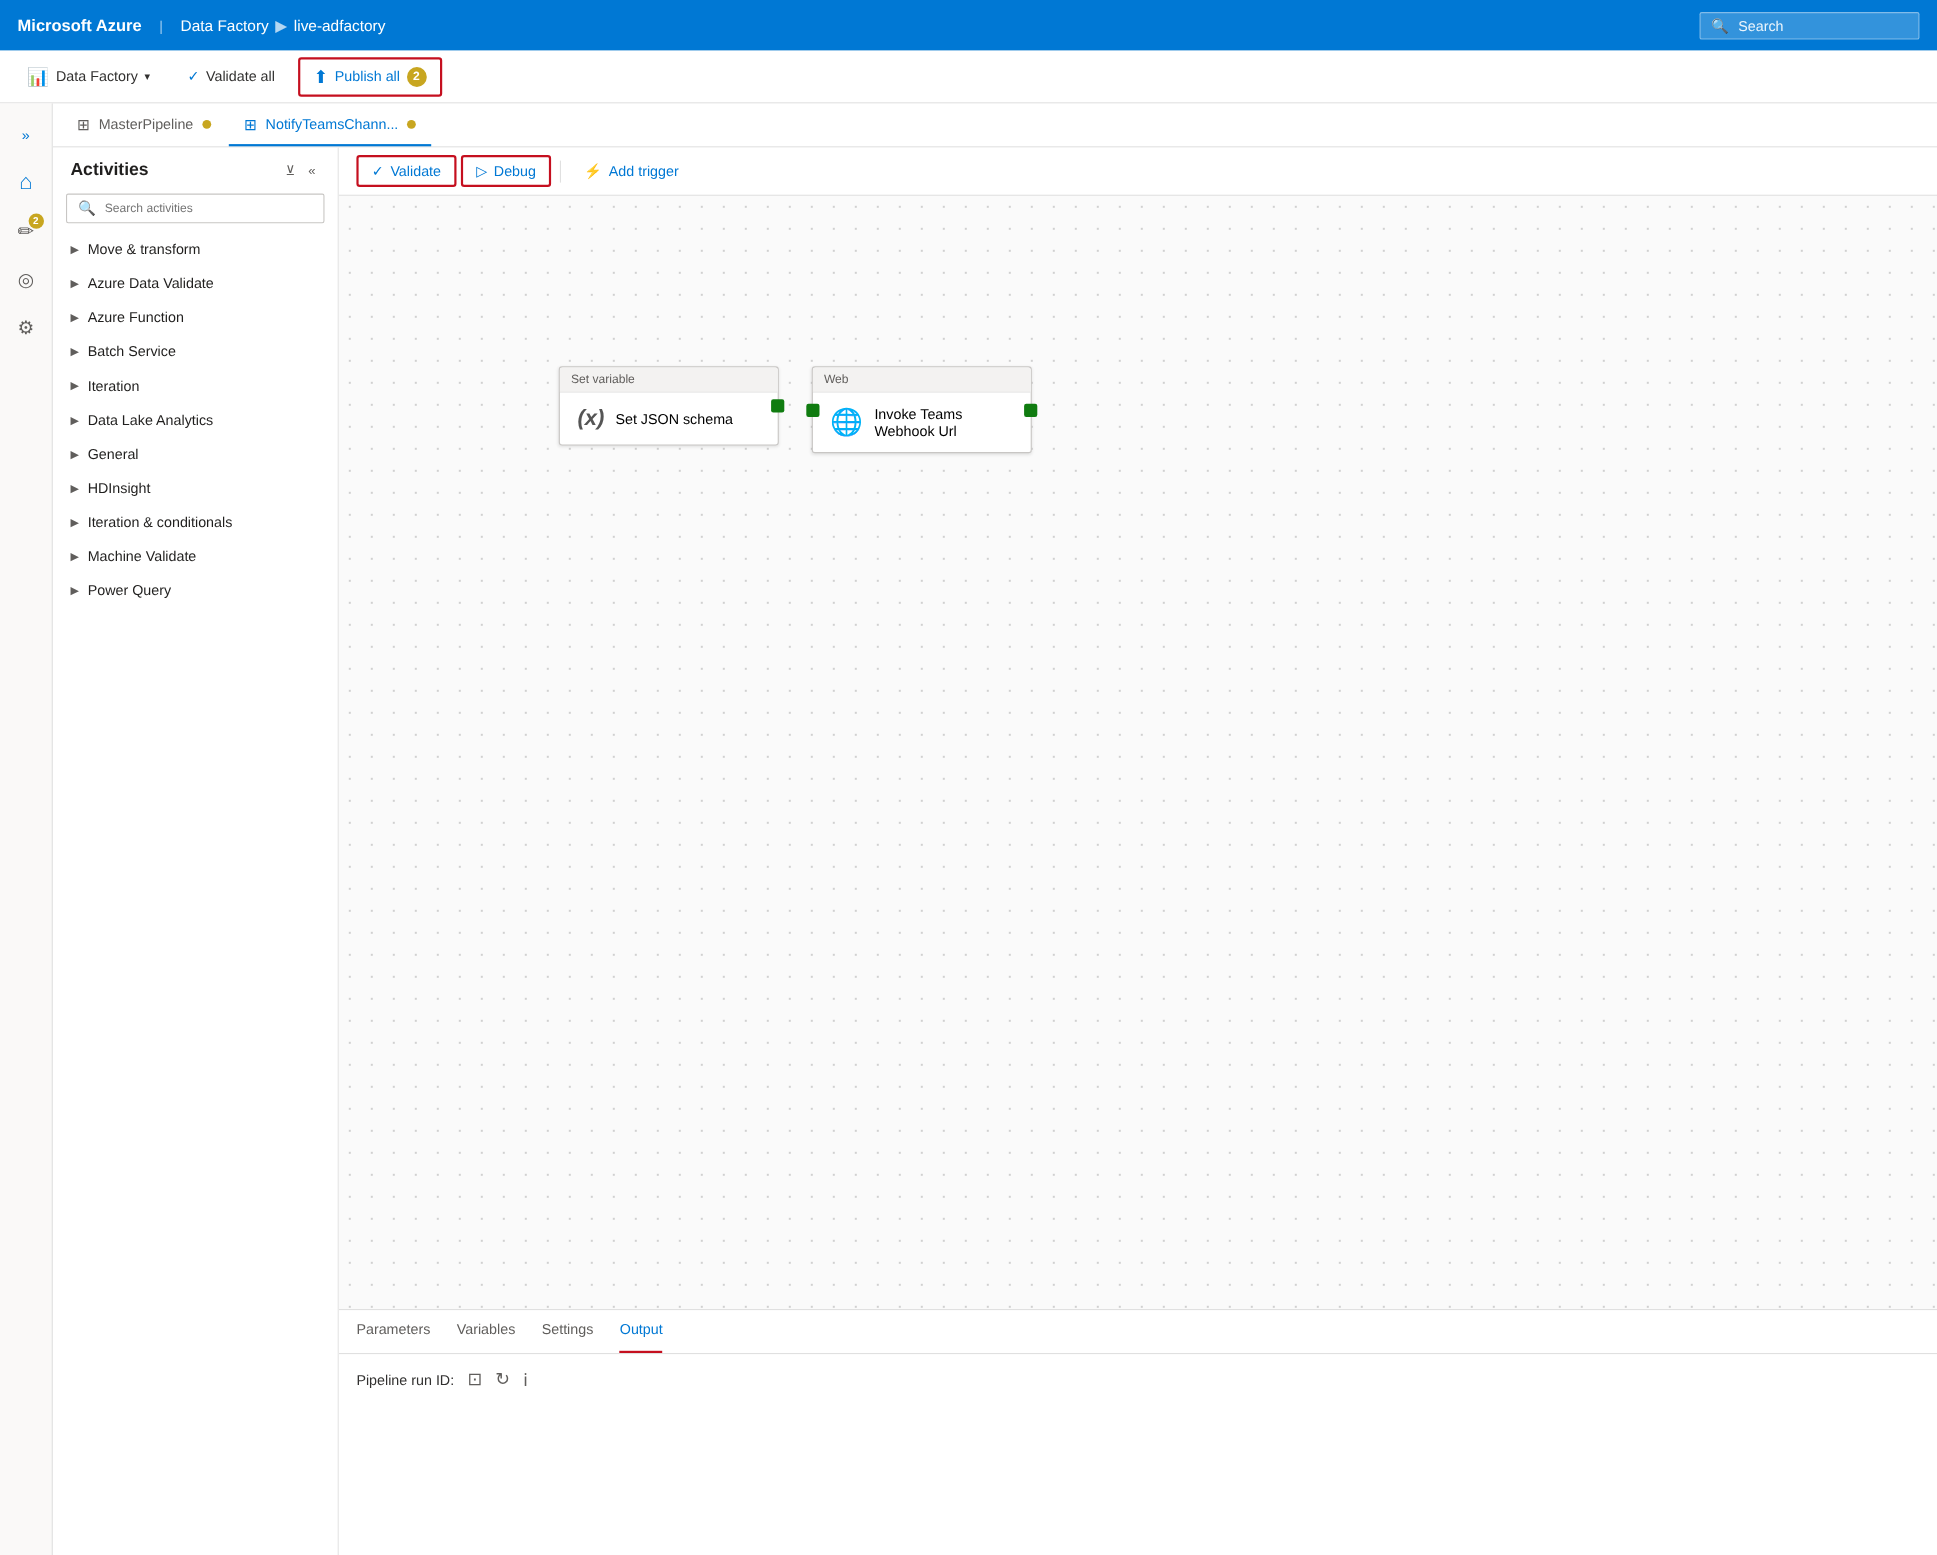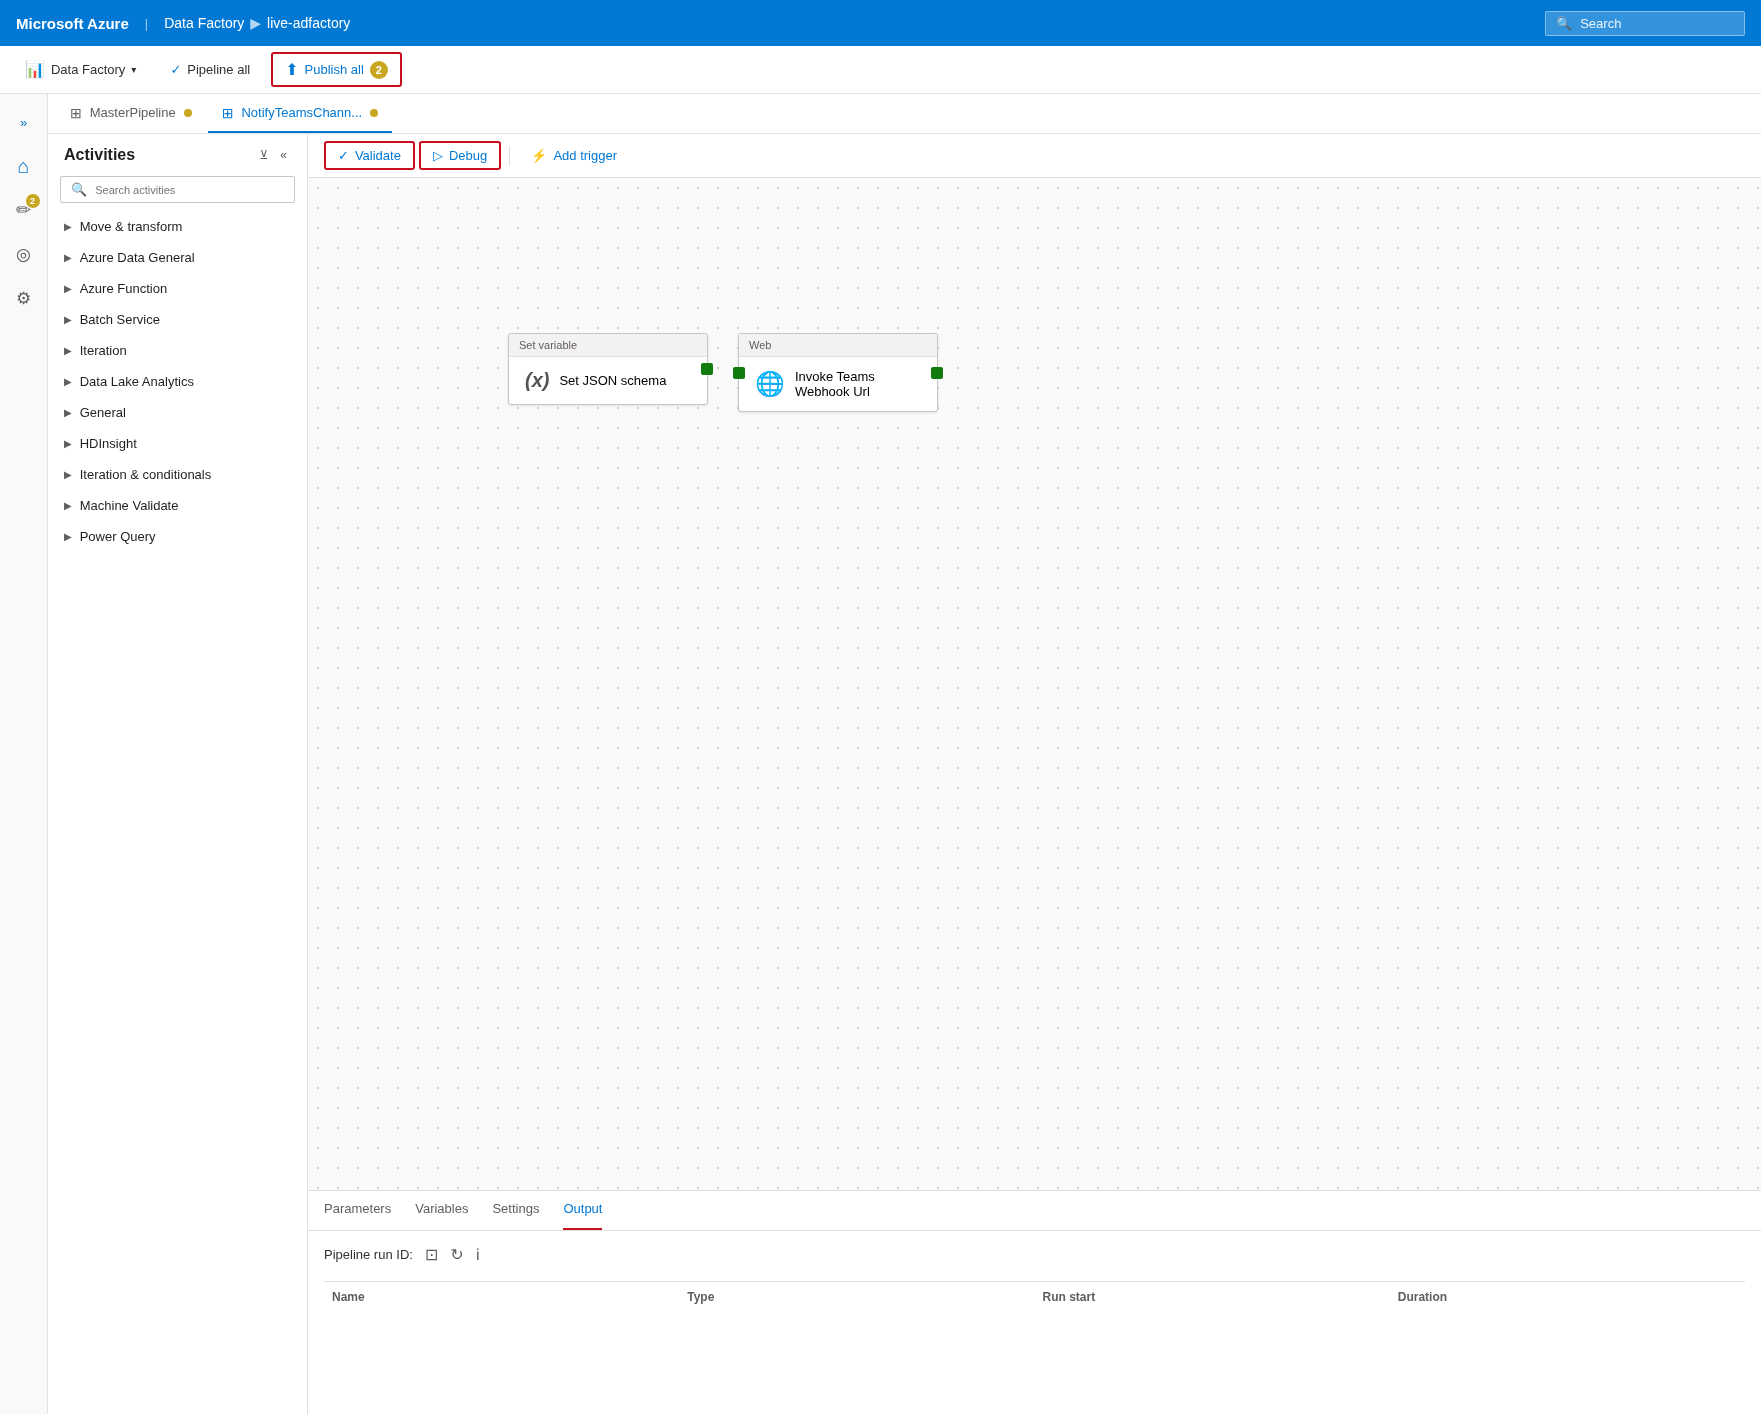--- a/index.html
+++ b/index.html
@@ -449,21 +449,21 @@
 </div>
 
 <div class="toolbar-row">
   <button class="toolbar-btn">
     <span style="font-size:16px;">📊</span>
     <span>Data Factory</span>
     <span style="font-size:10px;">▾</span>
   </button>
   <button class="toolbar-btn">
     <span style="color:#0078d4;">✓</span>
-    <span>Pipeline all</span>
+    <span>Validate all</span>
   </button>
   <button class="toolbar-btn toolbar-btn-publish">
     <span style="color:#0078d4; font-size:16px;">⬆</span>
     <span style="color:#0078d4;font-weight:500;">Publish all</span>
     <span class="publish-badge">2</span>
   </button>
 </div>
 
 <div class="main-layout">
 
@@ -511,21 +511,21 @@
           <span class="search-icon-sm">🔍</span>
           <input type="text" placeholder="Search activities" style="">
         </div>
         <div class="activity-group">
           <div class="activity-group-item">
             <span class="chevron-icon">▶</span>
             <span>Move &amp; transform</span>
           </div>
           <div class="activity-group-item">
             <span class="chevron-icon">▶</span>
-            <span>Azure Data General</span>
+            <span>Azure Data Validate</span>
           </div>
           <div class="activity-group-item">
             <span class="chevron-icon">▶</span>
             <span>Azure Function</span>
           </div>
           <div class="activity-group-item">
             <span class="chevron-icon">▶</span>
             <span>Batch Service</span>
           </div>
           <div class="activity-group-item">
@@ -634,25 +634,19 @@
                 <button class="run-icon-btn" title="Copy">
                   <span>⊡</span>
                 </button>
                 <button class="run-icon-btn" title="Refresh">
                   <span>↻</span>
                 </button>
                 <button class="run-icon-btn" title="Info">
                   <span>ℹ</span>
                 </button>
               </div>
-              <div class="table-header">
-                <div class="table-header-cell">Name</div>
-                <div class="table-header-cell">Type</div>
-                <div class="table-header-cell">Run start</div>
-                <div class="table-header-cell">Duration</div>
-              </div>
             </div>
           </div>
         </div>
       </div>
     </div>
   </div>
 </div>
 
 </body></html>

